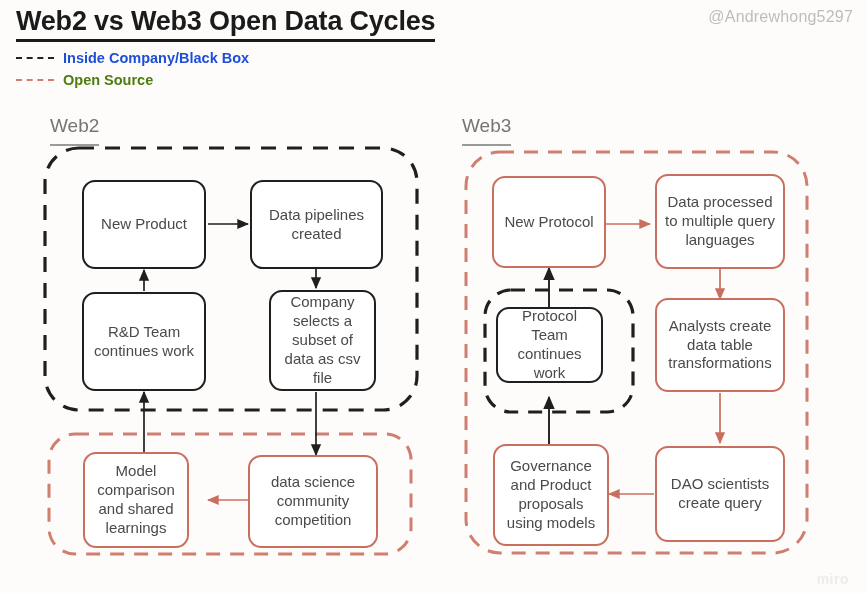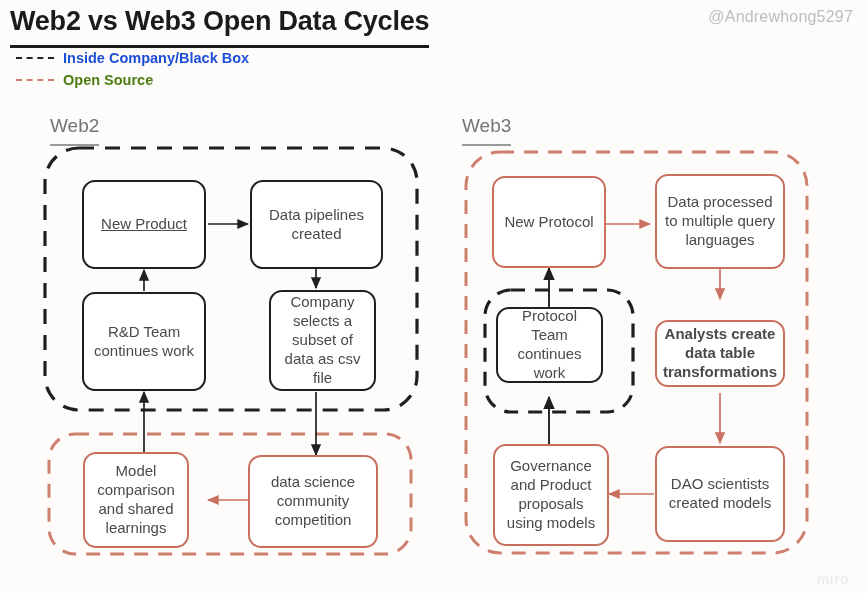--- a/index.html
+++ b/index.html
@@ -15,28 +15,28 @@
     position: relative;
     width: 867px;
     height: 593px;
     background: #fdfcfb;
     overflow: hidden;
   }
 
   
   #title {
     position: absolute;
-    left: 10px;
+    left: 16px;
     top: 6px;
     font-size: 27px;
     font-weight: bold;
     color: #1b1b1b;
     letter-spacing: -0.2px;
     border-bottom: 3px solid #1b1b1b;
-    padding-bottom: 8px;
+    padding-bottom: 2px;
     line-height: 1.15;
   }
   #watermark-handle {
     position: absolute;
     right: 14px;
     top: 8px;
     font-size: 16px;
     color: #bdbdbd;
     letter-spacing: 0.2px;
   }
@@ -170,37 +170,37 @@
 
     <line x1="720" y1="393" x2="720" y2="443" stroke="#c96f5e" stroke-width="1.7" marker-end="url(#arrow-orange)"></line>
 
     <line x1="654" y1="494" x2="609" y2="494" stroke="#c96f5e" stroke-width="1.7" marker-end="url(#arrow-orange)"></line>
 
     <line x1="549" y1="444" x2="549" y2="397" stroke="#1f1f1f" stroke-width="1.9" marker-end="url(#arrow-black)"></line>
 
     <line x1="549" y1="307" x2="549" y2="268" stroke="#1f1f1f" stroke-width="1.9" marker-end="url(#arrow-black)"></line>
   </svg>
 
-  <div class="node black" style="left:82px; top:180px; width:124px; height:89px;text-decoration:underline;">New Product</div>
+  <div class="node black" style="left:82px; top:180px; width:124px; height:89px;">New Product</div>
 
   <div class="node black" style="left:250px; top:180px; width:133px; height:89px;">Data pipelines created</div>
 
   <div class="node black" style="left:82px; top:292px; width:124px; height:99px;">R&amp;D Team continues work</div>
 
   <div class="node black" style="left:250px; top:290px; width:107px; height:101px;margin-left:19px;">Company selects a subset of data as csv file</div>
 
   <div class="node orange" style="left:83px; top:452px; width:106px; height:96px;">Model comparison and shared learnings</div>
 
   <div class="node orange" style="left:248px; top:455px; width:130px; height:93px;">data science community competition</div>
 
   <div class="node orange" style="left:655px; top:174px; width:130px; height:95px;">Data processed to multiple query languages</div>
 
   <div class="node orange" style="left:492px; top:176px; width:114px; height:92px;">New Protocol</div>
 
   <div class="node black" style="left:496px; top:307px; width:107px; height:76px;">Protocol Team continues work</div>
 
-  <div class="node orange" style="left:655px; top:320px; width:130px; height:67px;font-weight:bold;">Analysts create data table transformations</div>
+  <div class="node orange" style="left:655px; top:298px; width:130px; height:94px;">Analysts create data table transformations</div>
 
   <div class="node orange" style="left:493px; top:444px; width:116px; height:102px;">Governance and Product proposals using models</div>
 
-  <div class="node orange" style="left:655px; top:446px; width:130px; height:96px;">DAO scientists created models</div>
+  <div class="node orange" style="left:655px; top:446px; width:130px; height:96px;">DAO scientists create query</div>
 
 </div>
 
 </body></html>

